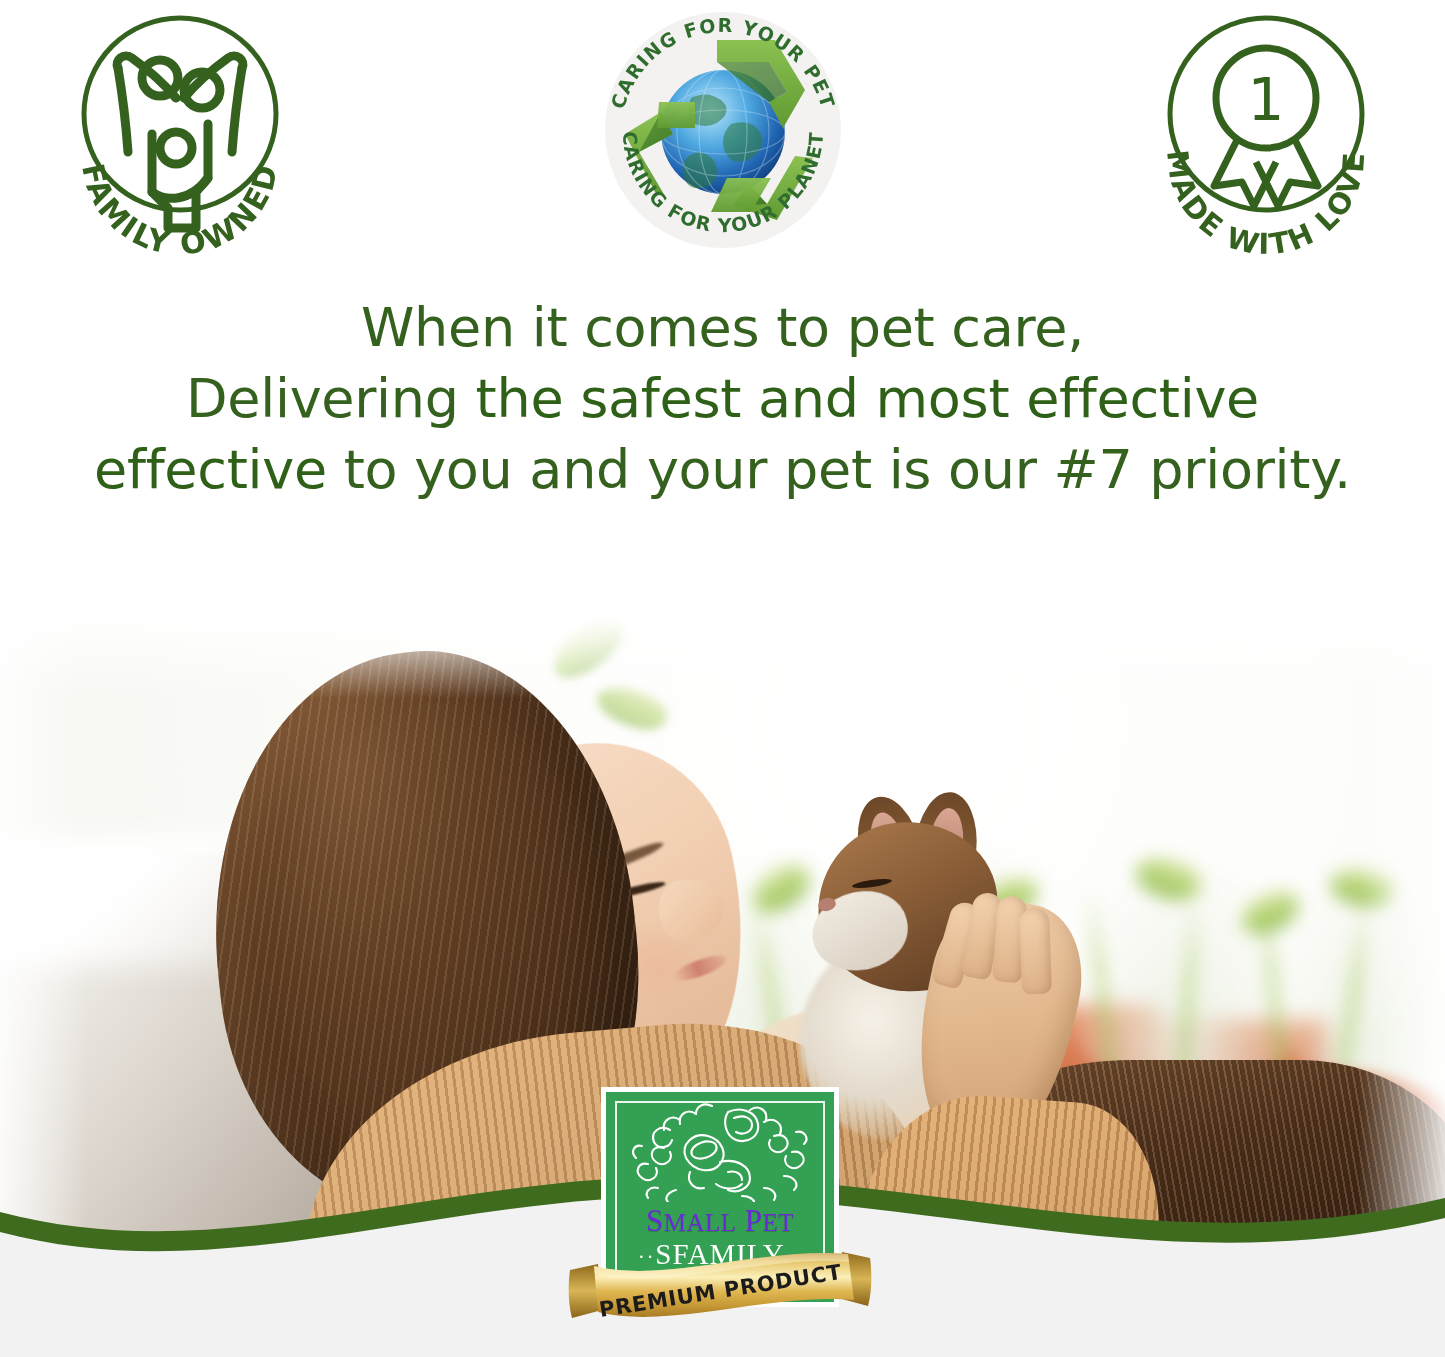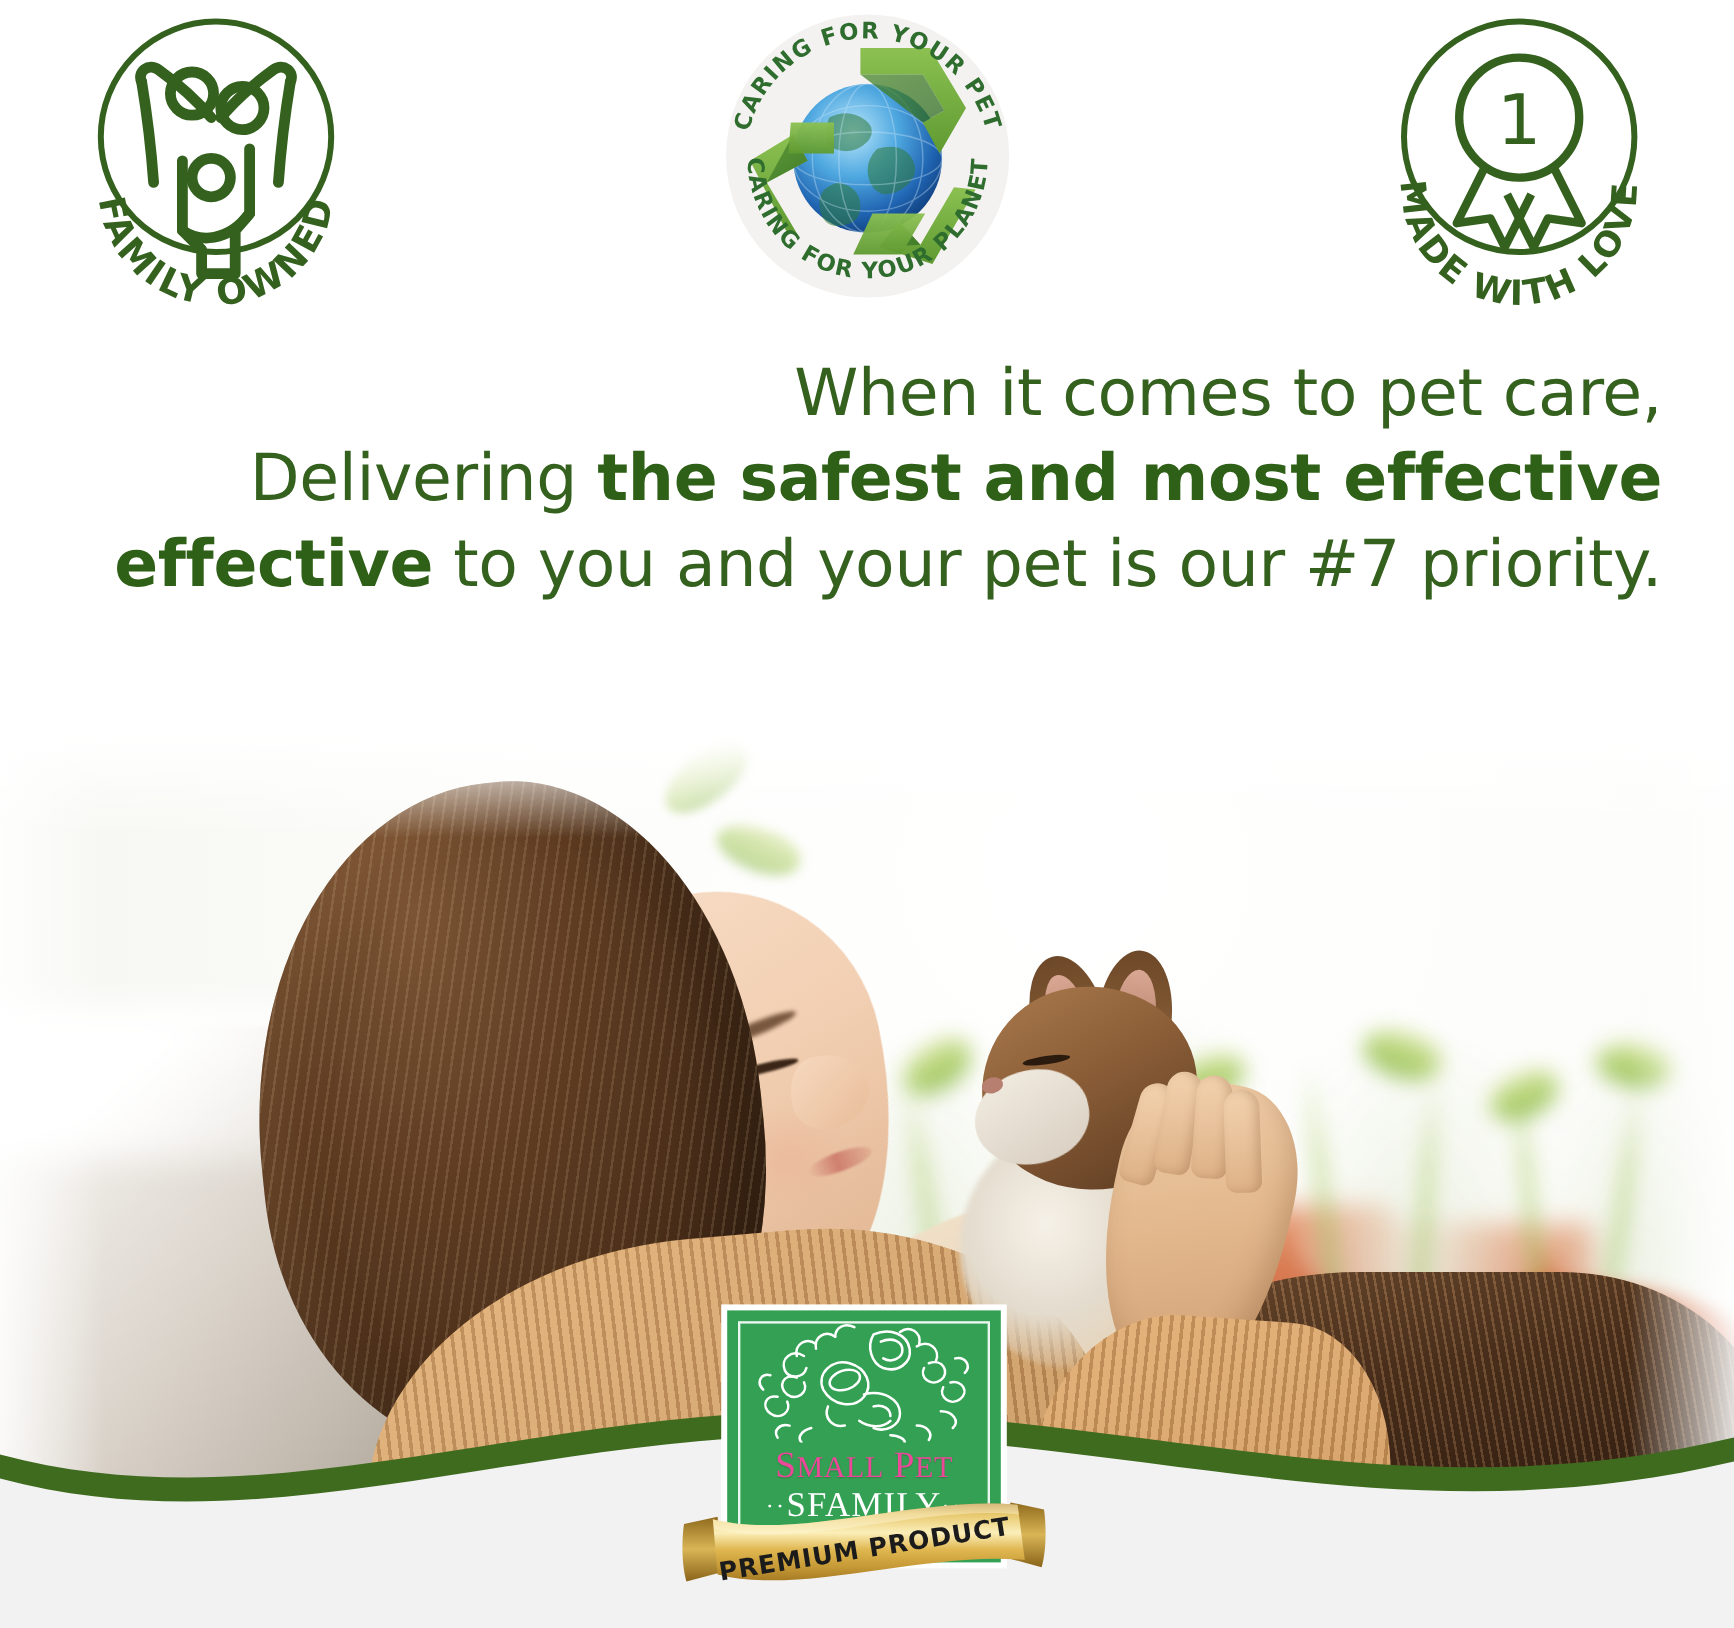--- a/index.html
+++ b/index.html
@@ -37,30 +37,30 @@
     flex: 0 0 auto;
   }
   .badge svg { display: block; width: 100%; height: 100%; overflow: visible; }
 
   
   .headline {
     position: absolute;
     top: 292px;
     left: 0;
     width: 1445px;
-    text-align: right;
+    text-align: center;
     color: #35611f;
     font-family: "DejaVu Sans", sans-serif;
     font-size: 54px;
     line-height: 71px;
     font-weight: 400;
     letter-spacing: -0.3px;
     padding: 0 60px;
   }
-  .headline b { font-weight: 700; color: #2f6017; }
+  .headline b { font-weight: 400; color: #2f6017; }
   .headline .ln { display: block; white-space: nowrap; }
 
   
   .photo {
     position: absolute;
     left: 0;
     top: 600px;
     width: 1445px;
     height: 700px;
     overflow: hidden;
@@ -403,21 +403,21 @@
     position: absolute;
     left: 18px; top: 8px;
     width: 192px; height: 102px;
   }
   .seal-art svg { width: 100%; height: 100%; display: block; }
   .seal-title {
     position: absolute;
     left: 0; top: 112px;
     width: 228px;
     text-align: center;
-    color: #ec4899;
+    color: #6d28d9;
     font-family: "Liberation Serif", serif;
     font-size: 31px;
     line-height: 33px;
     letter-spacing: .5px;
     text-shadow: 0 1px 1px rgba(0,0,0,.18);
   }
   .seal-title .sm { font-size: 25px; }
   .seal-sub {
     position: absolute;
     left: 0; top: 146px;

